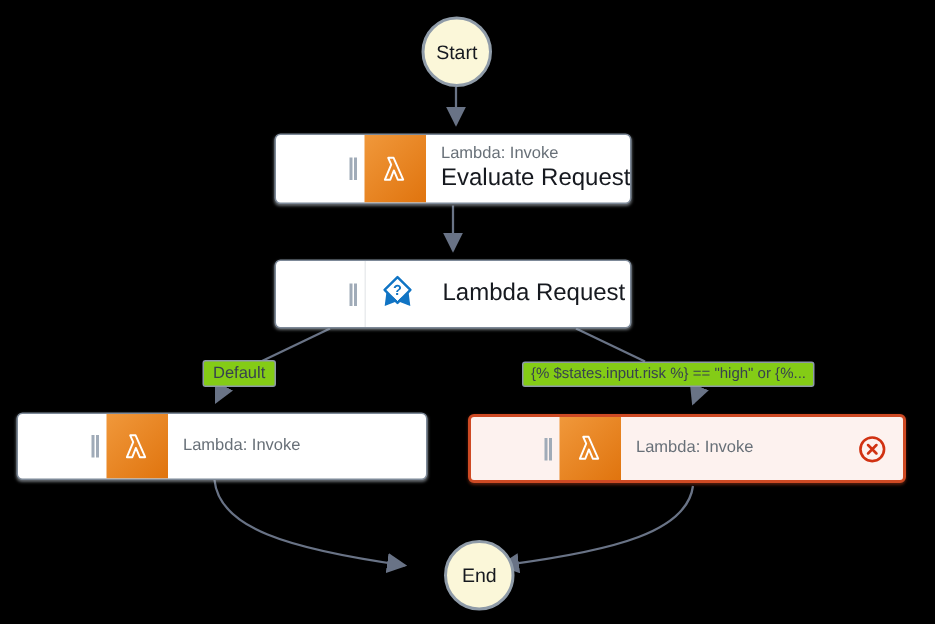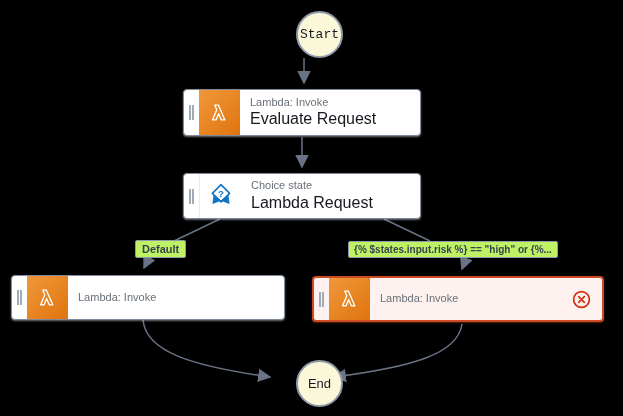--- a/index.html
+++ b/index.html
@@ -14,21 +14,21 @@
     position:absolute;z-index:3;width:47px;height:47px;border-radius:50%;
     background:#FBF7D9;border:2px solid #8F9BA8;box-sizing:border-box;
     display:flex;align-items:center;justify-content:center;
     color:#16191F;font-size:13px;
   }
 
   
   .state{
     position:absolute;z-index:3;display:flex;align-items:stretch;
     background:#fff;border:1px solid #7D8998;border-radius:4px;box-sizing:border-box;
-    box-shadow:0 1px 2px rgba(185,194,204,.55);overflow:hidden;
+    box-shadow:0 1px 2px rgba(185,194,204,.55);overflow:hidden;padding-left:44px;
   }
   .state.error{
     border:2px solid #CE4A24;background:#FDF2EF;
     box-shadow:0 1px 2px rgba(206,74,36,.4);
   }
   .handle{
     flex:0 0 15px;display:flex;align-items:center;justify-content:center;
   }
   .handle .bars{
     width:5px;height:15px;border-left:2px solid #A0ABB8;border-right:2px solid #A0ABB8;box-sizing:border-box;
@@ -45,24 +45,23 @@
   .textcell{
     display:flex;flex-direction:column;justify-content:center;
     padding:0 10px;white-space:nowrap;min-width:0;
   }
   .typelabel{font-size:11px;color:#687078;line-height:1.25;}
   .title{font-size:16px;color:#16191F;line-height:1.25;}
   .erricon{display:flex;align-items:center;margin-left:auto;padding-right:10px;}
 
   
   .chip{
-    position:absolute;z-index:4;background:#bef264;border:1px solid #8D99A8;
+    position:absolute;z-index:4;background:#84cc16;border:1px solid #8D99A8;
     color:#37424F;font-size:11px;line-height:1.3;padding:1px 6px;border-radius:2px;
     white-space:nowrap;
-    font-weight:bold;
   }
   .chip.cond{font-size:10px;padding:1px 5px;}
 </style>
 </head>
 <body>
 
 <div id="canvas">
 
   <svg class="wires" viewBox="0 0 623 416">
     <defs>
@@ -75,21 +74,21 @@
       <path d="M302,137 L302,167" marker-end="url(#arrow)"></path>
       <path d="M220,219 L174,241"></path>
       <path d="M148,260 L144,268" marker-end="url(#arrow)"></path>
       <path d="M384,219 L430,241"></path>
       <path d="M465,261 L462,269" marker-end="url(#arrow)"></path>
       <path d="M143,320 C146,352 192,366 270,377" marker-end="url(#arrow)"></path>
       <path d="M462,324 C458,354 412,367 334,377" marker-end="url(#arrow)"></path>
     </g>
   </svg>
 
-  <div class="terminal" style="left:296px;top:11px;font-family:Liberation Mono, monospace;">
+  <div class="terminal" style="left:281px;top:11px;">
     <span>Start</span>
   </div>
 
   <div class="state" style="left:183px;top:89px;width:238px;height:47px;">
     <div class="handle">
         <div class="bars"></div>
       </div>
     <div class="iconcell lambda">
       <svg width="26" height="26" viewBox="0 0 26 26">
         <path d="M7.8,5.2 h3.6 l6.4,14.6 h-3.6 l-2.6,-6.2 -2.4,6.2 h-3.6 l4.2,-10 z" fill="none" stroke="#fff" stroke-width="1.3" stroke-linejoin="round"></path>
@@ -112,21 +111,20 @@
             <path d="M0,0 L5,3 L0,6 Z" fill="#1074C4"></path>
           </marker>
         </defs>
         <path d="M13,2.5 L21,10.5 L13,18.5 L5,10.5 Z" fill="none" stroke="#1074C4" stroke-width="1.5" stroke-linejoin="round"></path>
         <text x="13" y="13.6" text-anchor="middle" font-size="9" font-weight="bold" fill="#1074C4" font-family="Liberation Sans,sans-serif">?</text>
         <path d="M9.6,14.6 L6,19.2" stroke="#1074C4" stroke-width="1.5" marker-end="url(#bm)"></path>
         <path d="M16.4,14.6 L20,19.2" stroke="#1074C4" stroke-width="1.5" marker-end="url(#bm)"></path>
       </svg>
     </div>
     <div class="textcell">
-      <span class="typelabel">Choice state</span>
       <span class="title">Lambda Request</span>
     </div>
   </div>
 
   <div class="chip" style="left:135px;top:240px;">Default</div>
   <div class="chip cond" style="left:348px;top:241px;">{% $states.input.risk %} == "high" or {%...</div>
 
   <div class="state" style="left:11px;top:275px;width:274px;height:45px;">
     <div class="handle">
         <div class="bars"></div>

